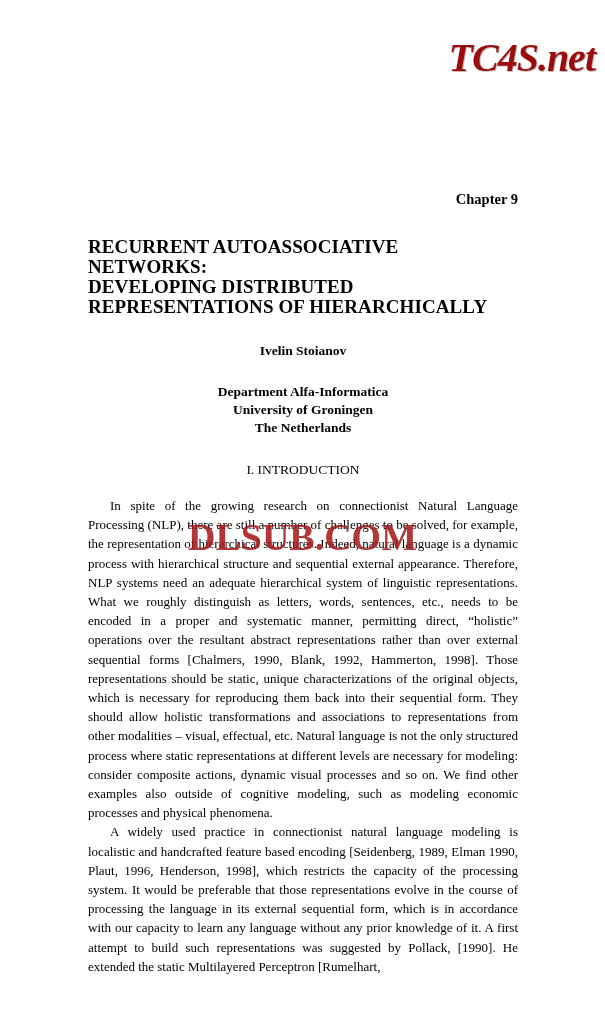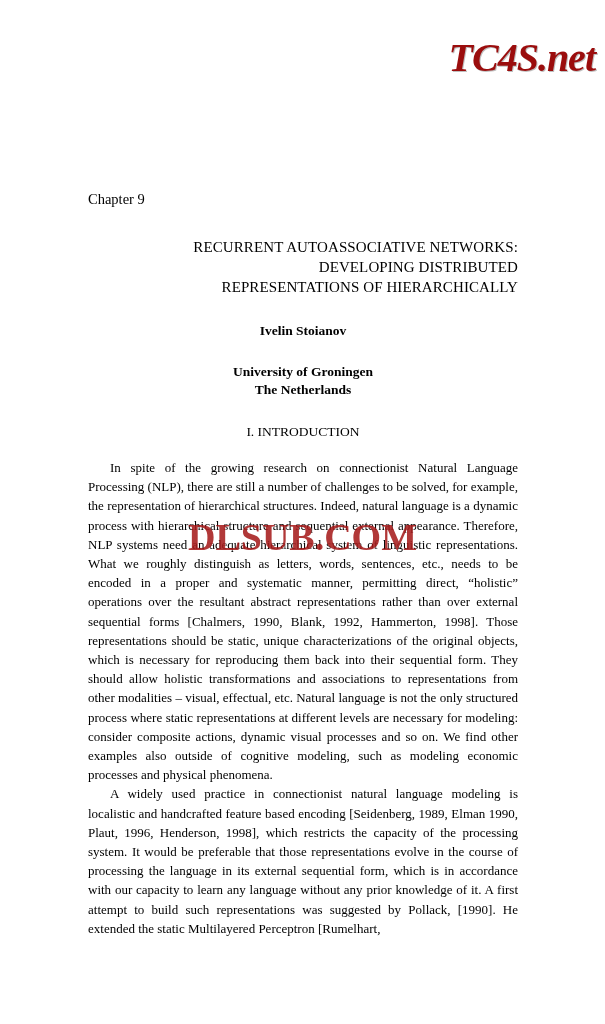--- a/index.html
+++ b/index.html
@@ -67,30 +67,30 @@
 
   
   .content {
     position: absolute;
     left: 88px;
     top: 0;
     width: 430px;
   }
 
   .chapter-label {
-    text-align: left;
-    font-weight: normal;
+    text-align: right;
+    font-weight: bold;
     font-size: 14.5px;
     margin-top: 163px;
   }
 
   .doc-title {
-    text-align: right;
-    font-weight: normal;
-    font-size: 15px;
+    text-align: left;
+    font-weight: bold;
+    font-size: 19px;
     line-height: 20px;
     margin-top: 29px;
     letter-spacing: 0.1px;
   }
 
   .author {
     text-align: center;
     font-weight: bold;
     font-size: 13.5px;
     margin-top: 26px;
@@ -145,20 +145,21 @@
 
     <div class="doc-title">
       <div>RECURRENT AUTOASSOCIATIVE NETWORKS:</div>
       <div>DEVELOPING DISTRIBUTED</div>
       <div>REPRESENTATIONS OF HIERARCHICALLY</div>
     </div>
 
     <div class="author">Ivelin Stoianov</div>
 
     <div class="affiliation">
+      <div>Department Alfa-Informatica</div>
       <div>University of Groningen</div>
       <div>The Netherlands</div>
     </div>
 
     <div class="section-head">I. INTRODUCTION</div>
 
     <p class="body-par first">In spite of the growing research on connectionist Natural Language Processing (NLP), there are still a number of challenges to be solved, for example, the representation of hierarchical structures. Indeed, natural language is a dynamic process with hierarchical structure and sequential external appearance. Therefore, NLP systems need an adequate hierarchical system of linguistic representations. What we roughly distinguish as letters, words, sentences, etc., needs to be encoded in a proper and systematic manner, permitting direct, “holistic” operations over the resultant abstract representations rather than over external sequential forms [Chalmers, 1990, Blank, 1992, Hammerton, 1998]. Those representations should be static, unique characterizations of the original objects, which is necessary for reproducing them back into their sequential form. They should allow holistic transformations and associations to representations from other modalities – visual, effectual, etc. Natural language is not the only structured process where static representations at different levels are necessary for modeling: consider composite actions, dynamic visual processes and so on. We find other examples also outside of cognitive modeling, such as modeling economic processes and physical phenomena.</p>
     <p class="body-par">A widely used practice in connectionist natural language modeling is localistic and handcrafted feature based encoding [Seidenberg, 1989, Elman 1990, Plaut, 1996, Henderson, 1998], which restricts the capacity of the processing system. It would be preferable that those representations evolve in the course of processing the language in its external sequential form, which is in accordance with our capacity to learn any language without any prior knowledge of it. A first attempt to build such representations was suggested by Pollack, [1990]. He extended the static Multilayered Perceptron [Rumelhart,</p>
 
   </div>

